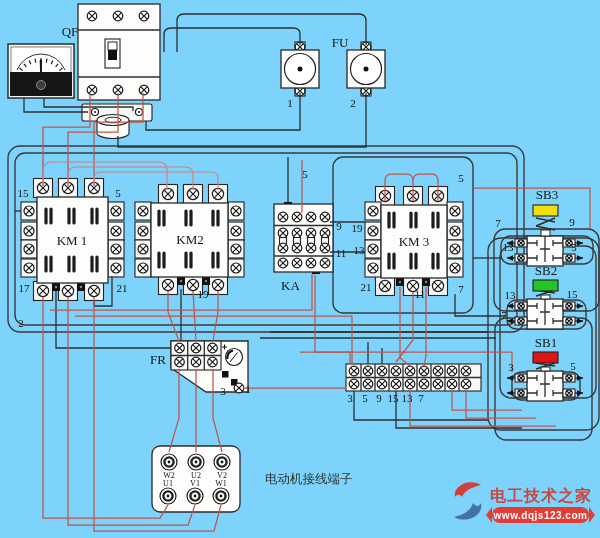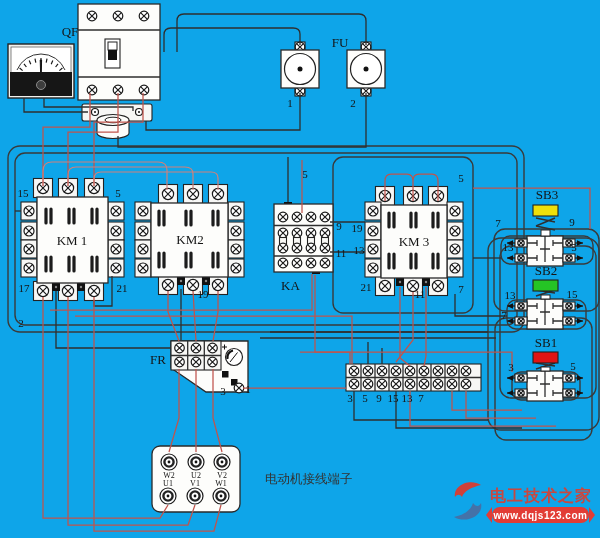--- a/index.html
+++ b/index.html
@@ -1,16 +1,16 @@
 <!DOCTYPE html>
 <html><head>
 <meta charset="utf-8">
 <style>
   html,body{margin:0;padding:0;background:#fff;}
-  #stage{width:600px;height:538px;background:#0ea5e9;position:relative;overflow:hidden;}
+  #stage{width:600px;height:538px;background:#7dd3fc;position:relative;overflow:hidden;}
   svg{display:block;}
   .body{fill:#fdfdfb;stroke:#2a2a2a;stroke-width:1.3;}
   .tb{fill:#f7f7f5;stroke:#222;stroke-width:1.1;}
   .sc{fill:#fff;stroke:#1a1a1a;stroke-width:1.2;}
   .sl{stroke:#1a1a1a;stroke-width:1.2;}
   .box{fill:none;stroke:#3a3a3a;stroke-width:1.4;}
   .wireB{fill:none;stroke:#2f2f2f;stroke-width:1.3;}
   .wireR{fill:none;stroke:#c1544c;stroke-width:1.25;}
   .wireP{fill:none;stroke:#d1807a;stroke-width:1.2;}
   .bars{stroke:#1c1c1c;stroke-width:3.2;stroke-linecap:round;}

